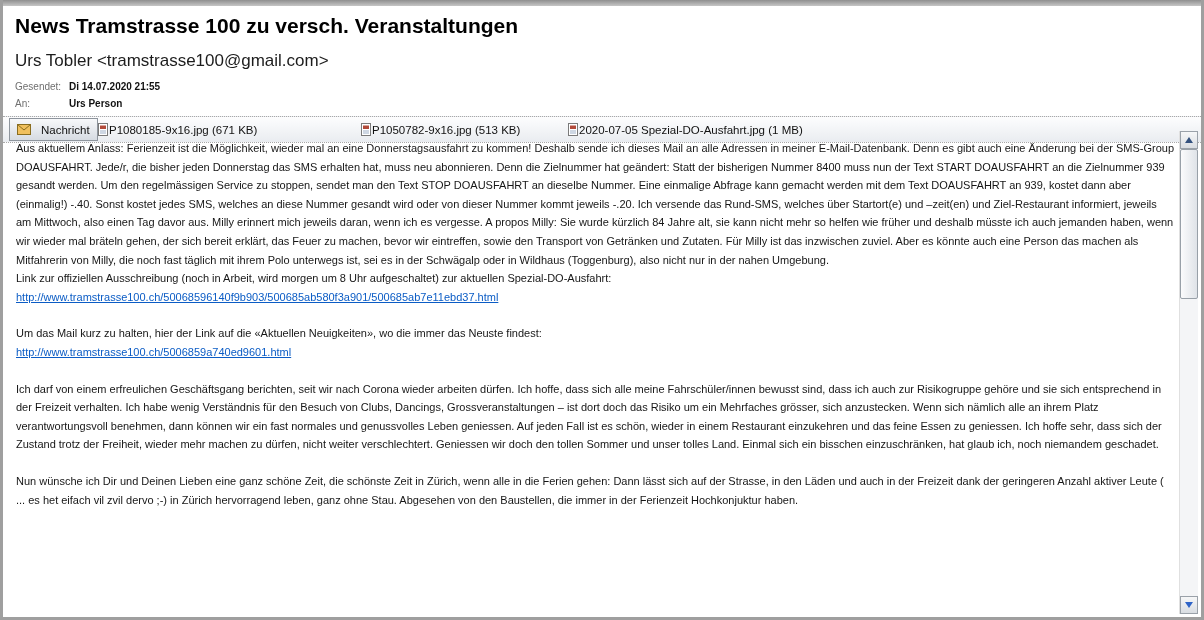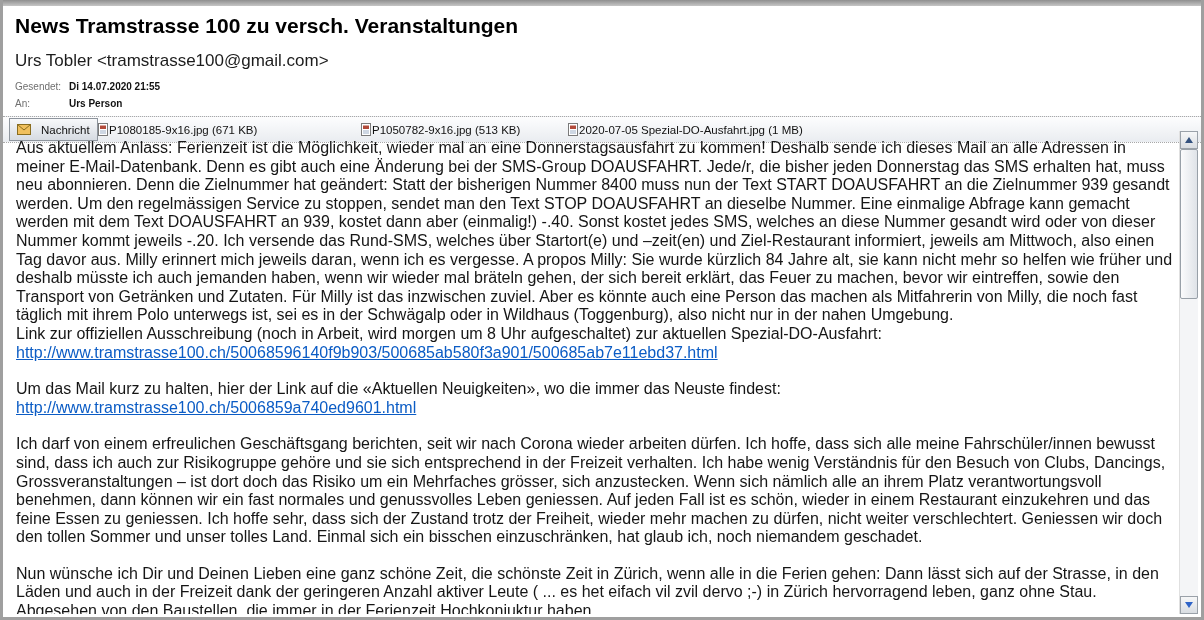--- a/index.html
+++ b/index.html
@@ -28,21 +28,21 @@
   }
   .attach-item{
     position:absolute;top:1px;bottom:1px;display:flex;align-items:center;gap:1px;
     font-size:11.5px;color:#111;cursor:default;white-space:nowrap;
   }
   .attach-item.a1{left:95px;}
   .attach-item.a2{left:330px;margin-left:28px;}
   .attach-item.a3{left:565px;}
   .mail-body{
     position:absolute;left:3px;right:24px;top:133px;bottom:3px;
-    padding:6px 2px 0 10px;font-size:16px;line-height:18.6px;color:#161616;
+    padding:6px 2px 0 10px;font-size:11px;line-height:18.6px;color:#161616;
     overflow:hidden;text-align:left;
   }
   .mail-body p{margin:0;}
   .gap{height:18px;}
   .body-link{color:#0b5cc5;text-decoration:underline;cursor:pointer;display:inline-block;}
   
   .scrollbar{
     position:absolute;top:131px;bottom:3px;right:3px;width:18px;
     background:#f4f5f7;border-left:1px solid #e0e0e0;
   }

